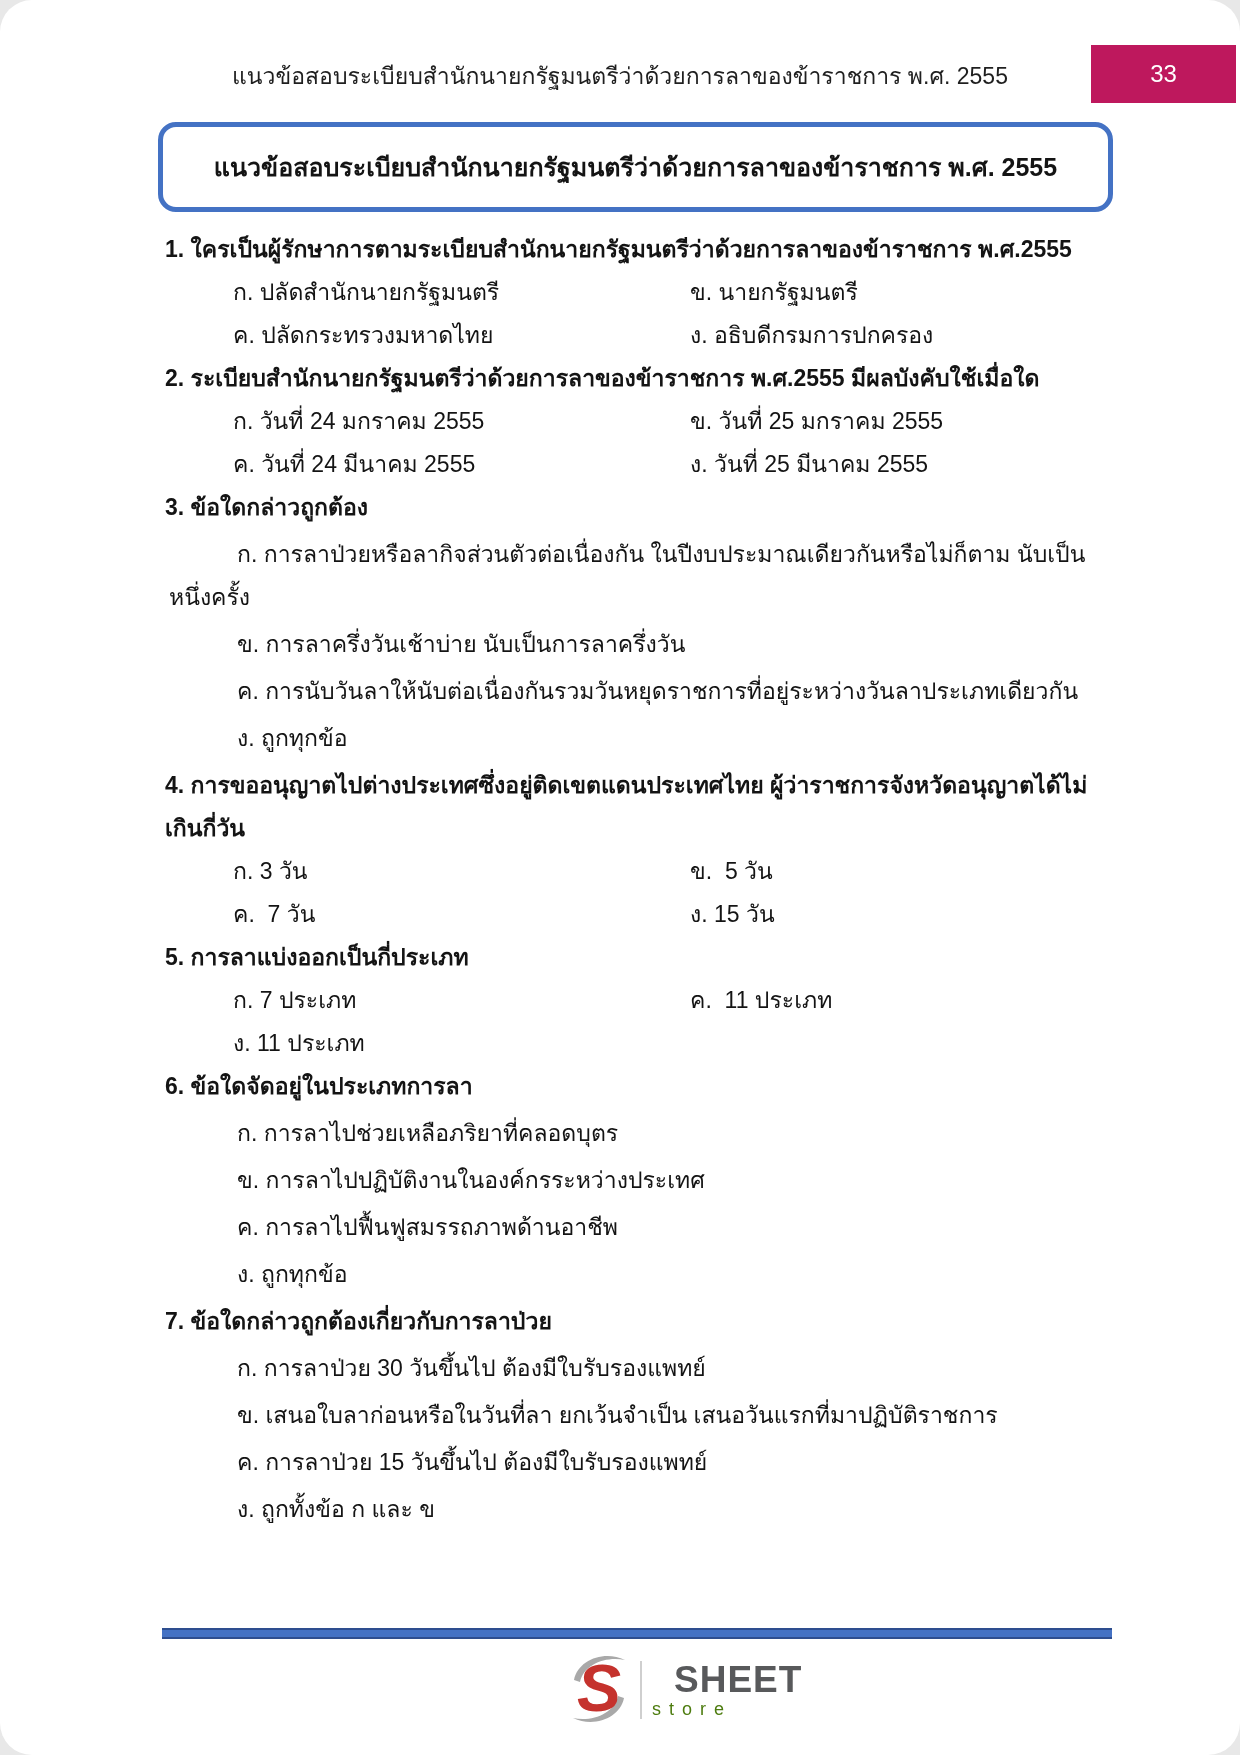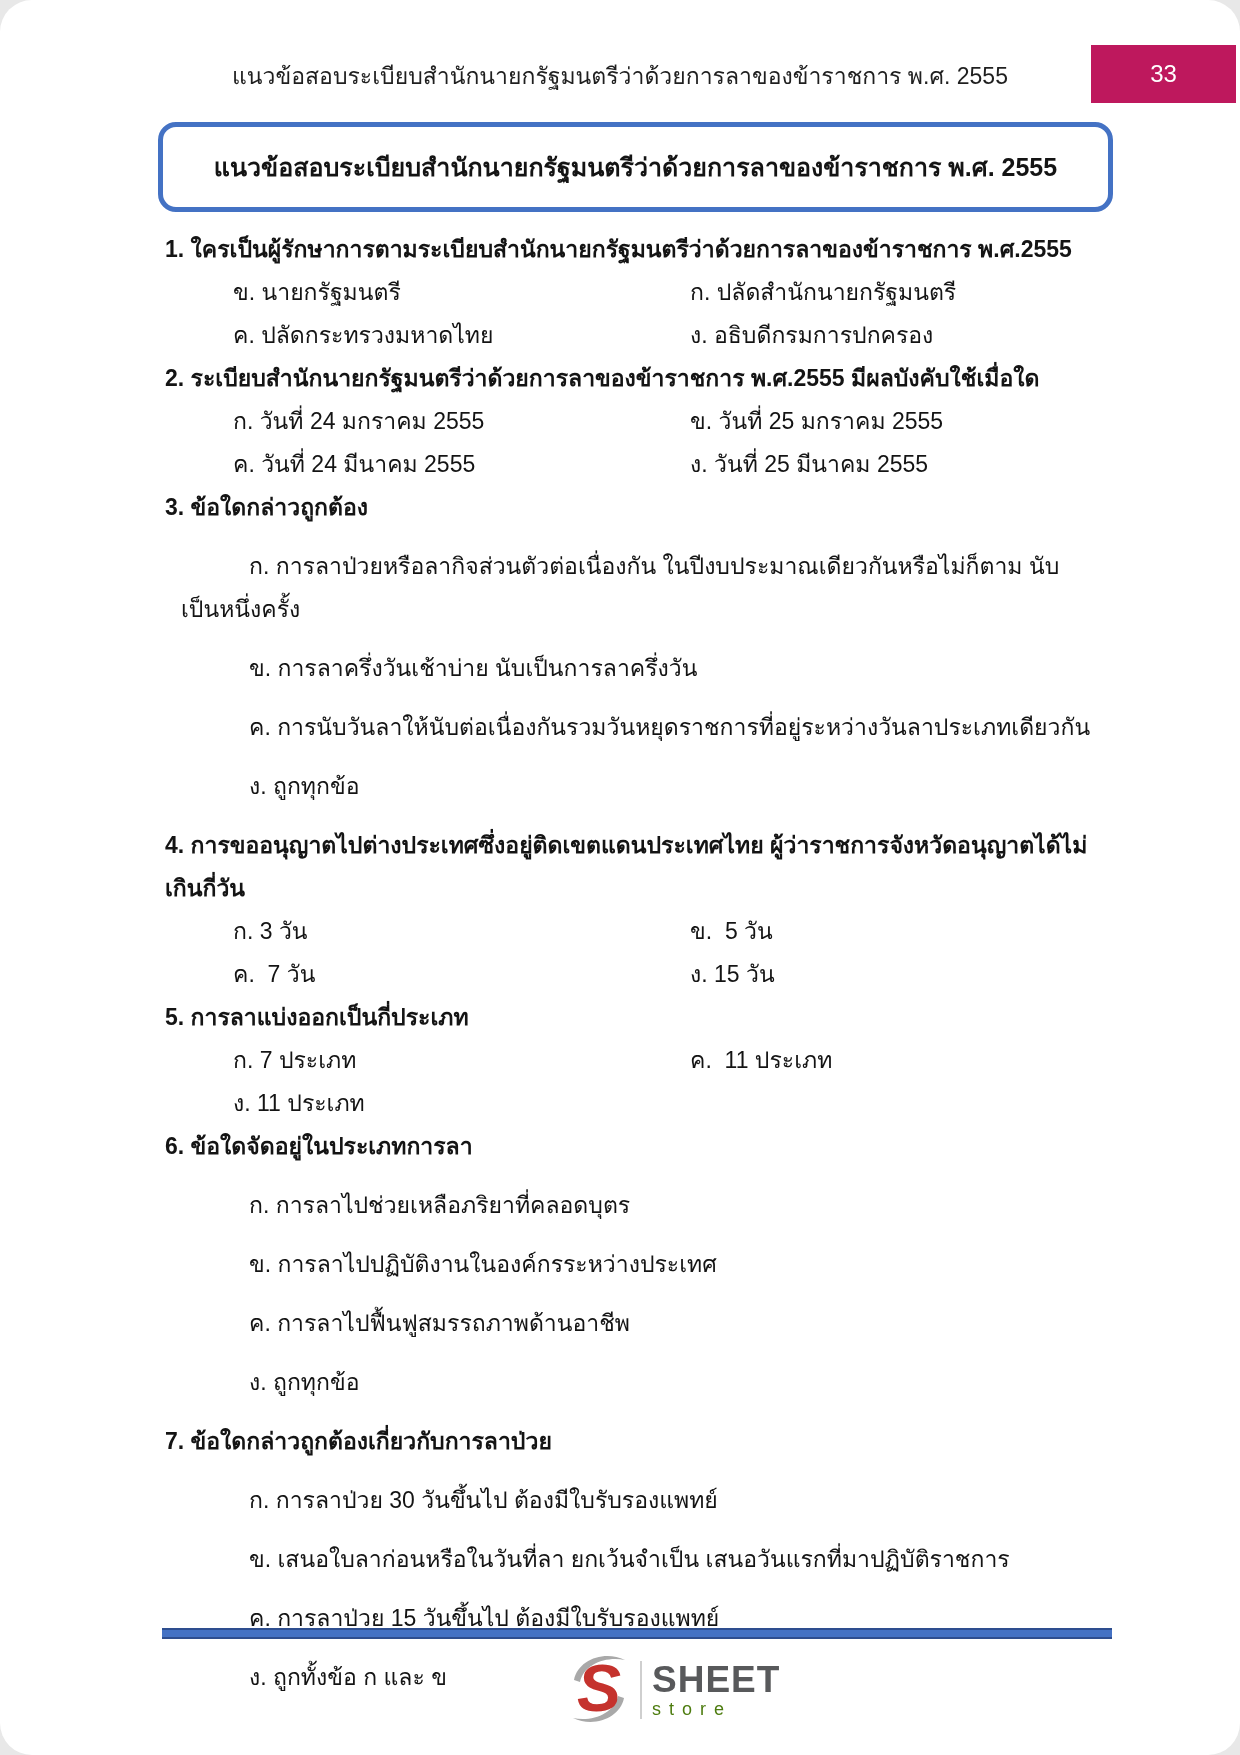--- a/index.html
+++ b/index.html
@@ -26,35 +26,35 @@
     font-size:25px; font-weight:bold; background:#ffffff;
   }
   
   .content {
     position:absolute; top:228px; left:165px; width:947px;
     font-size:23px; line-height:43px;
   }
   .q-text { font-weight:bold; white-space:pre-wrap; }
   .opts-grid { display:grid; grid-template-columns:457px auto; padding-left:68px; }
   .opt { white-space:pre-wrap; }
-  .opts-list .opt-line { margin:16px; text-indent:68px; white-space:pre-wrap; }
+  .opts-list .opt-line { margin:4px; text-indent:68px; white-space:pre-wrap; }
   
   .footer-bar {
     position:absolute; top:1628px; left:162px; width:950px; height:7px;
     background:#4472C4; border-top:2px solid #2E4E8F; border-bottom:2px solid #2E4E8F;
   }
   .logo {
     position:absolute; top:1650px; left:568px;
     display:flex; align-items:center; gap:10px;
   }
   .logo-mark { width:62px; height:80px; }
   .logo-divider { width:2px; height:58px; background:#cfcfcf; }
   .logo-text-block { display:flex; flex-direction:column; }
   .logo-title {
-    font-size:37px; font-weight:bold; color:#58595B; letter-spacing:1px; line-height:38px;
+    font-size:37px; font-weight:bold; color:#58595B; letter-spacing:1px; line-height:38px;margin-left:22px;
   }
   .logo-subtitle {
     font-size:18px; color:#4d7c0f; letter-spacing:8px; line-height:20px;
   }
 </style>
 </head>
 <body>
 
 <div class="page">
 
@@ -65,22 +65,22 @@
 
   <div class="title-box">
     <span>แนวข้อสอบระเบียบสำนักนายกรัฐมนตรีว่าด้วยการลาของข้าราชการ พ.ศ. 2555</span>
   </div>
 
   <div class="content">
 
     <div>
       <div class="q-text"><span>1.</span> <span>ใครเป็นผู้รักษาการตามระเบียบสำนักนายกรัฐมนตรีว่าด้วยการลาของข้าราชการ พ.ศ.2555</span></div>
       <div class="opts-grid">
+        <div class="opt">ก. ปลัดสำนักนายกรัฐมนตรี</div>
         <div class="opt">ข. นายกรัฐมนตรี</div>
-        <div class="opt">ก. ปลัดสำนักนายกรัฐมนตรี</div>
         <div class="opt">ค. ปลัดกระทรวงมหาดไทย</div>
         <div class="opt">ง. อธิบดีกรมการปกครอง</div>
       </div>
     </div>
 
     <div>
       <div class="q-text"><span>2.</span> <span>ระเบียบสำนักนายกรัฐมนตรีว่าด้วยการลาของข้าราชการ พ.ศ.2555 มีผลบังคับใช้เมื่อใด</span></div>
       <div class="opts-grid">
         <div class="opt">ก. วันที่ 24 มกราคม 2555</div>
         <div class="opt">ข. วันที่ 25 มกราคม 2555</div>

